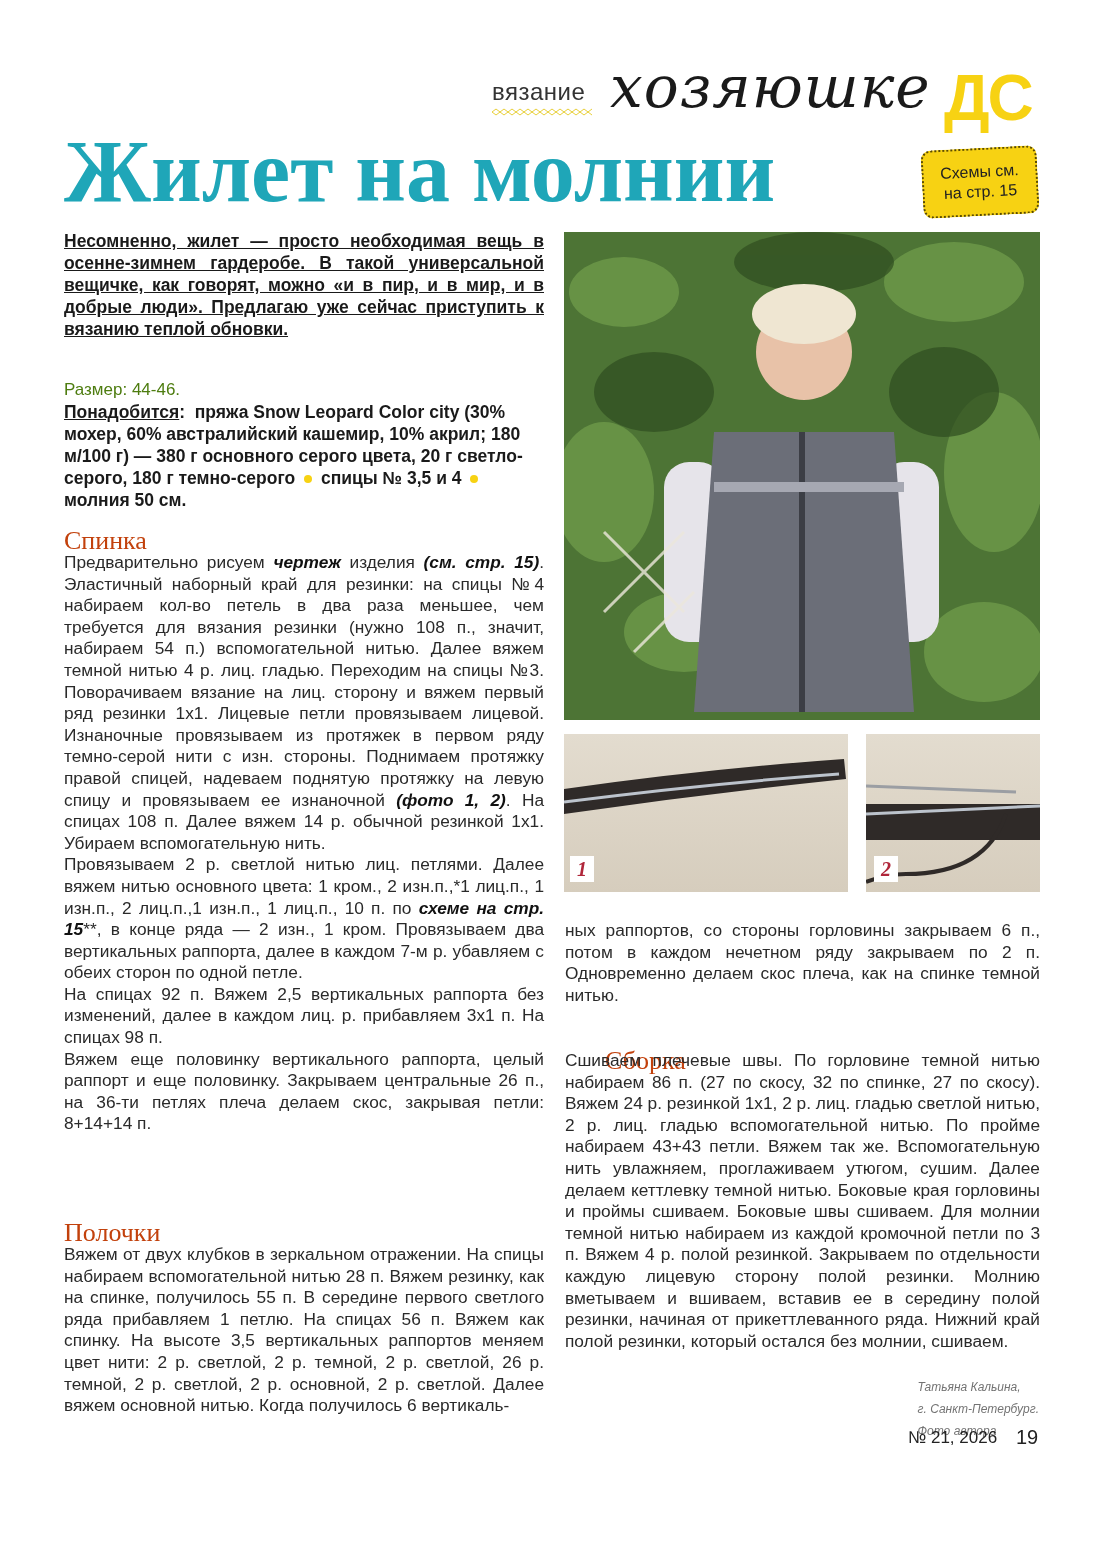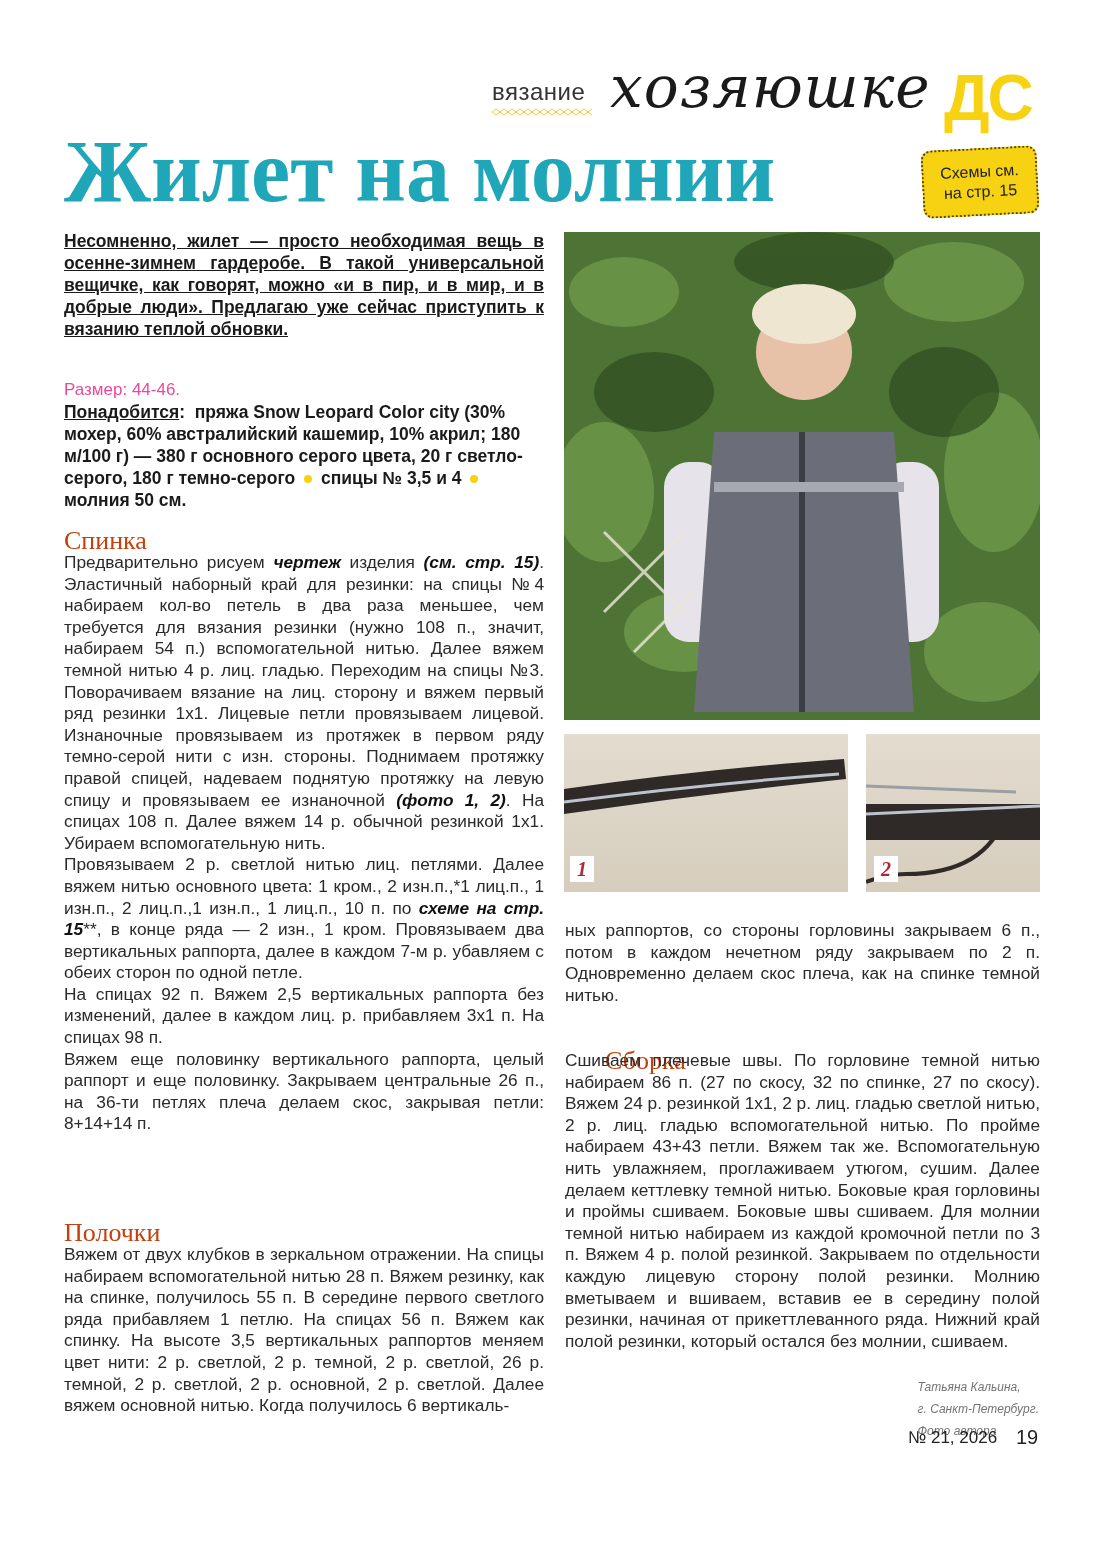--- a/index.html
+++ b/index.html
@@ -20,21 +20,21 @@
 
   .badge { left: 922px; top: 148px; width: 112px; height: 64px; background: #f7d213;
            border: 2px dotted #5a4a00; border-radius: 10px; transform: rotate(-3deg);
            display: flex; flex-direction: column; align-items: center; justify-content: center;
            font-size: 16px; color: #222; line-height: 1.25; }
 
   
   .col-left { left: 64px; width: 480px; }
   .lead { top: 230px; font-weight: bold; font-size: 17.5px; line-height: 22px; color: #1a1a1a;
           text-align: justify; text-decoration: underline; }
-  .size { top: 380px; font-size: 17px; color: #ec4899; }
+  .size { top: 380px; font-size: 17px; color: #4d7c0f; }
   .materials { top: 401px; font-weight: bold; font-size: 17.5px; line-height: 22px; color: #1a1a1a; }
   .materials .lbl { text-decoration: underline; }
   .dot { display: inline-block; width: 8px; height: 8px; border-radius: 50%; background: #f7d213;
          vertical-align: middle; margin: 0 4px; }
 
   .h2 { font-family: "Liberation Serif", serif; font-size: 26px; color: #c2410c; line-height: 1; }
   .body { font-size: 17.3px; line-height: 21.6px; color: #2a2a2a; text-align: justify; }
   .body p { margin: 0; }
   .body b i, .body .bi { font-weight: bold; font-style: italic; color: #111; }
 

